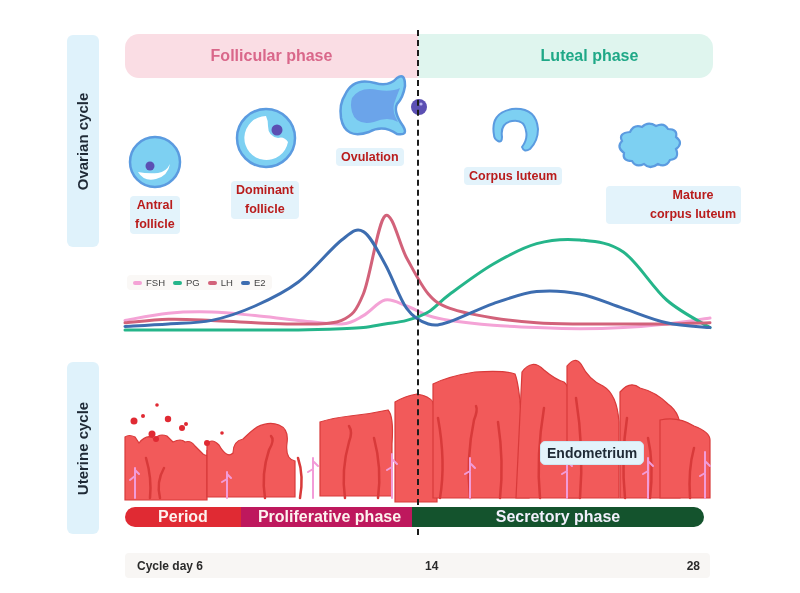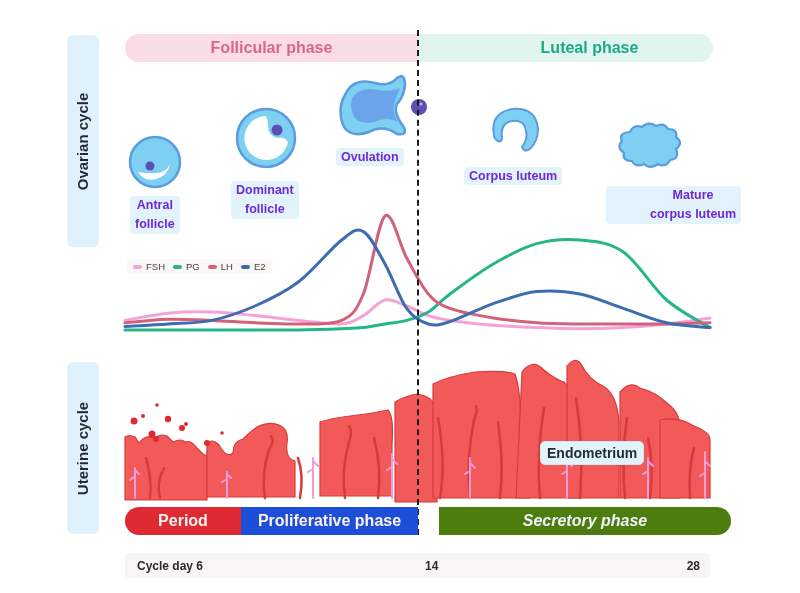--- a/index.html
+++ b/index.html
@@ -12,63 +12,63 @@
     display: flex; align-items: center; justify-content: center;
   }
   .side-label span {
     transform: rotate(-90deg); white-space: nowrap;
     font-size: 15px; font-weight: bold; color: #1f2a36;
   }
   #ovarian-label { top: 35px; height: 212px; }
   #uterine-label { top: 362px; height: 172px; }
 
   .phase-bar {
-    position: absolute; top: 34px; height: 28px;
+    position: absolute; top: 34px; height: 44px;
     display: flex; align-items: center; justify-content: center;
     font-size: 16px; font-weight: bold;
   }
   #follicular-bar { left: 125px; width: 293px; background: #fadde4; color: #d9678a; border-radius: 14px 0 0 14px; }
   #luteal-bar { left: 418px; width: 295px; background: #dff5ee; color: #1fa887; border-radius: 0 14px 14px 0; padding-left: 48px; }
 
   .divider {
     position: absolute; left: 417px; top: 30px; height: 505px; width: 0;
     border-left: 2.5px dashed #1c1c1c;
   }
 
   .stage-label {
     position: absolute; background: #e3f3fb; border-radius: 4px;
-    font-size: 12.5px; font-weight: bold; color: #6d28d9;
+    font-size: 12.5px; font-weight: bold; color: #b91c1c;
     padding: 2px 5px; line-height: 1.15; text-align: center; white-space: nowrap;
   }
 
   svg { position: absolute; left: 0; top: 0; overflow: visible; }
 
   .legend {
-    position: absolute; left: 127px; top: 259px;
+    position: absolute; left: 127px; top: 275px;
     display: flex; align-items: flex-end; gap: 8px;
     background: #faf8f6; border-radius: 4px; padding: 2px 6px;
     font-size: 9.5px; color: #444;
   }
   .legend-item { display: flex; align-items: center; gap: 4px; }
   .legend-swatch { width: 9px; height: 4px; border-radius: 2px; display: inline-block; }
 
   .endo-label {
     position: absolute; left: 540px; top: 441px;
     background: #e3f3fb; border: 1px solid #cfe6f2; border-radius: 5px;
     font-size: 14px; font-weight: bold; color: #1f2a36; padding: 3px 6px;
   }
 
   .uterine-phase {
-    position: absolute; top: 507px; height: 28px;
+    position: absolute; top: 507px; height: 20px;
     display: flex; align-items: center; justify-content: center;
     font-size: 16px; font-weight: bold; color: #fdf2ee;
   }
   #period-bar { left: 125px; width: 116px; background: #e02a33; border-radius: 14px 0 0 14px; }
-  #proliferative-bar { left: 241px; width: 177px; background: #1d4ed8; }
-  #secretory-bar { left: 439px; width: 292px; background: #4d7c0f; border-radius: 0 14px 14px 0; color: #f1f0fc; font-style: italic; }
+  #proliferative-bar { left: 241px; width: 177px; background: #be185d; }
+  #secretory-bar { left: 412px; width: 292px; background: #14532d; border-radius: 0 14px 14px 0; color: #f1f0fc; }
 
   .day-bar {
     position: absolute; left: 125px; top: 553px; width: 585px; height: 25px;
     background: #f8f6f4; border-radius: 4px;
     font-size: 12px; font-weight: bold; color: #2a2a2a;
   }
   .day-bar span { position: absolute; top: 6px; }
   #day-start { left: 12px; }
   #day-mid { left: 300px; }
   #day-end { right: 10px; }

